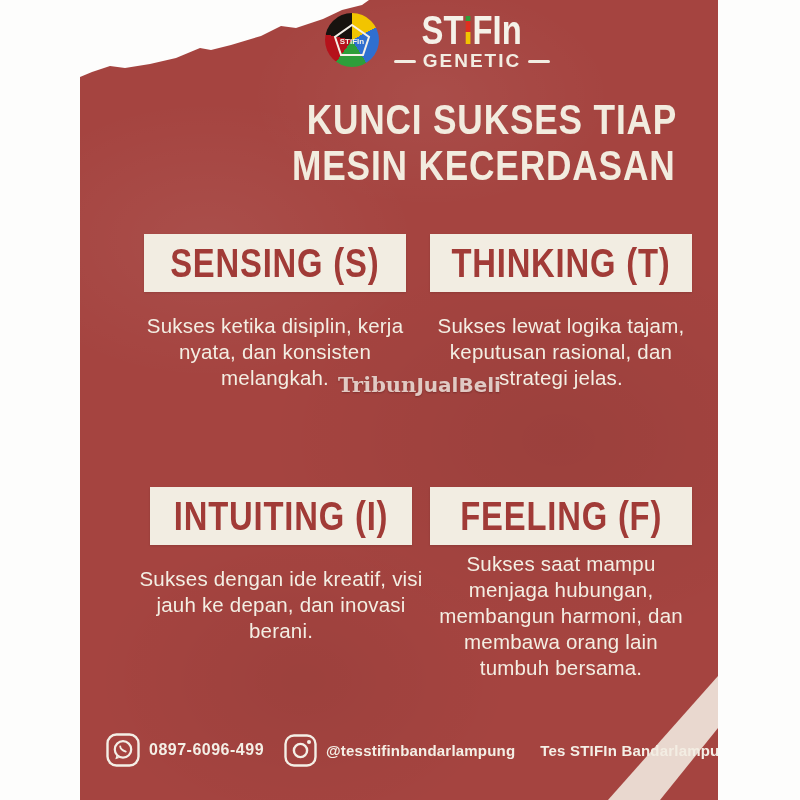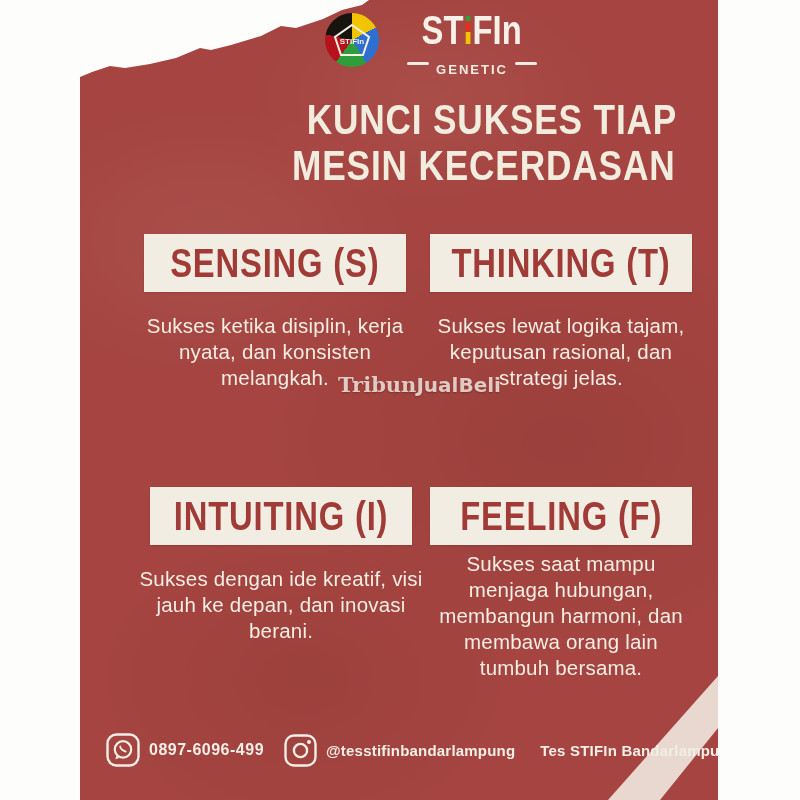--- a/index.html
+++ b/index.html
@@ -26,21 +26,21 @@
         #b5121b 216deg 282deg, #17130f 282deg 360deg);
       display:flex; align-items:center; justify-content:center; }
   .brand-word { position:absolute; left:292px; top:8px; width:200px; text-align:center;
       color:#f5f1e8; font-weight:bold; font-size:41px; letter-spacing:0; line-height:44px; }
   .brand-word .cond { display:inline-block; transform:scaleX(.8); }
   .brand-i { background:linear-gradient(180deg,#2e9e3a 0 30%, #e03020 30% 55%, #f2c400 55% 80%, #f2ede2 80% 100%);
       -webkit-background-clip:text; background-clip:text; color:transparent; }
   .genetic-row { position:absolute; left:292px; top:50px; width:200px;
       display:flex; align-items:center; justify-content:center; gap:7px; }
   .genetic-row .dash { width:22px; height:3px; background:#f2ede2; border-radius:2px; }
-  .genetic-label { color:#f2ede2; font-weight:bold; font-size:13px; letter-spacing:2px;margin-top:12px; }
+  .genetic-label { color:#f2ede2; font-weight:bold; font-size:19px; letter-spacing:2px; }
 
   
   .title { position:absolute; left:0; top:96px; width:638px; text-align:right;
       color:#f2ecdf; font-weight:bold; font-size:43px; line-height:46px; }
   .title .cond { display:inline-block; transform:scaleX(.82); letter-spacing:1px; }
 
   
   .section { position:absolute; width:310px; text-align:center; }
   .sec-sensing   { left:40px;  top:234px; }
   .sec-thinking  { left:326px; top:234px; }

